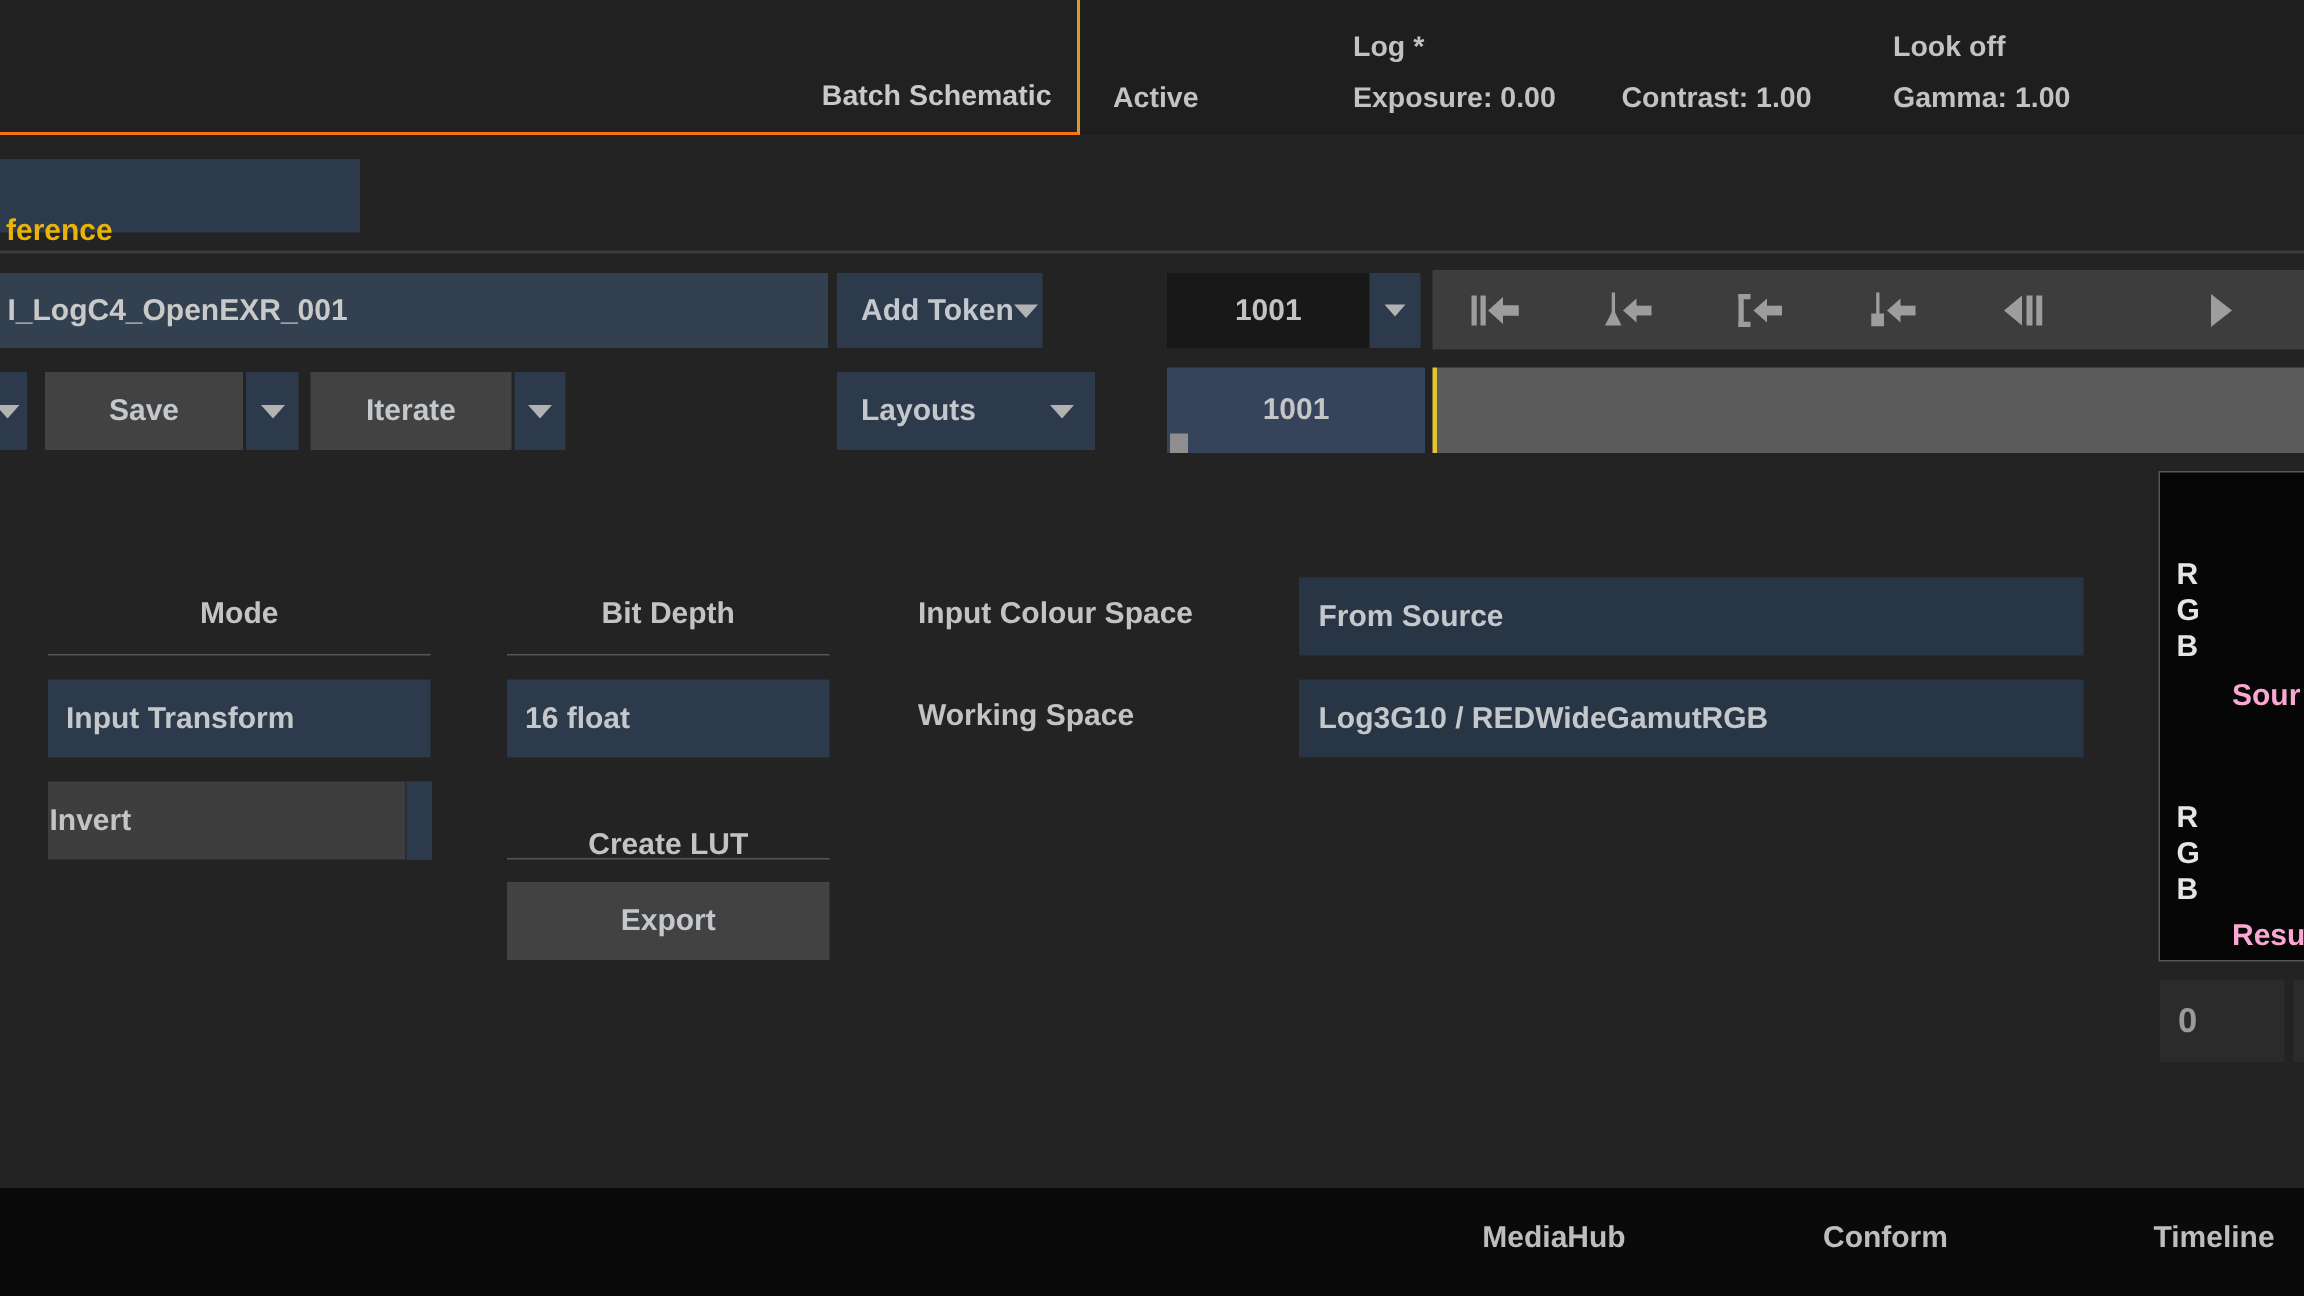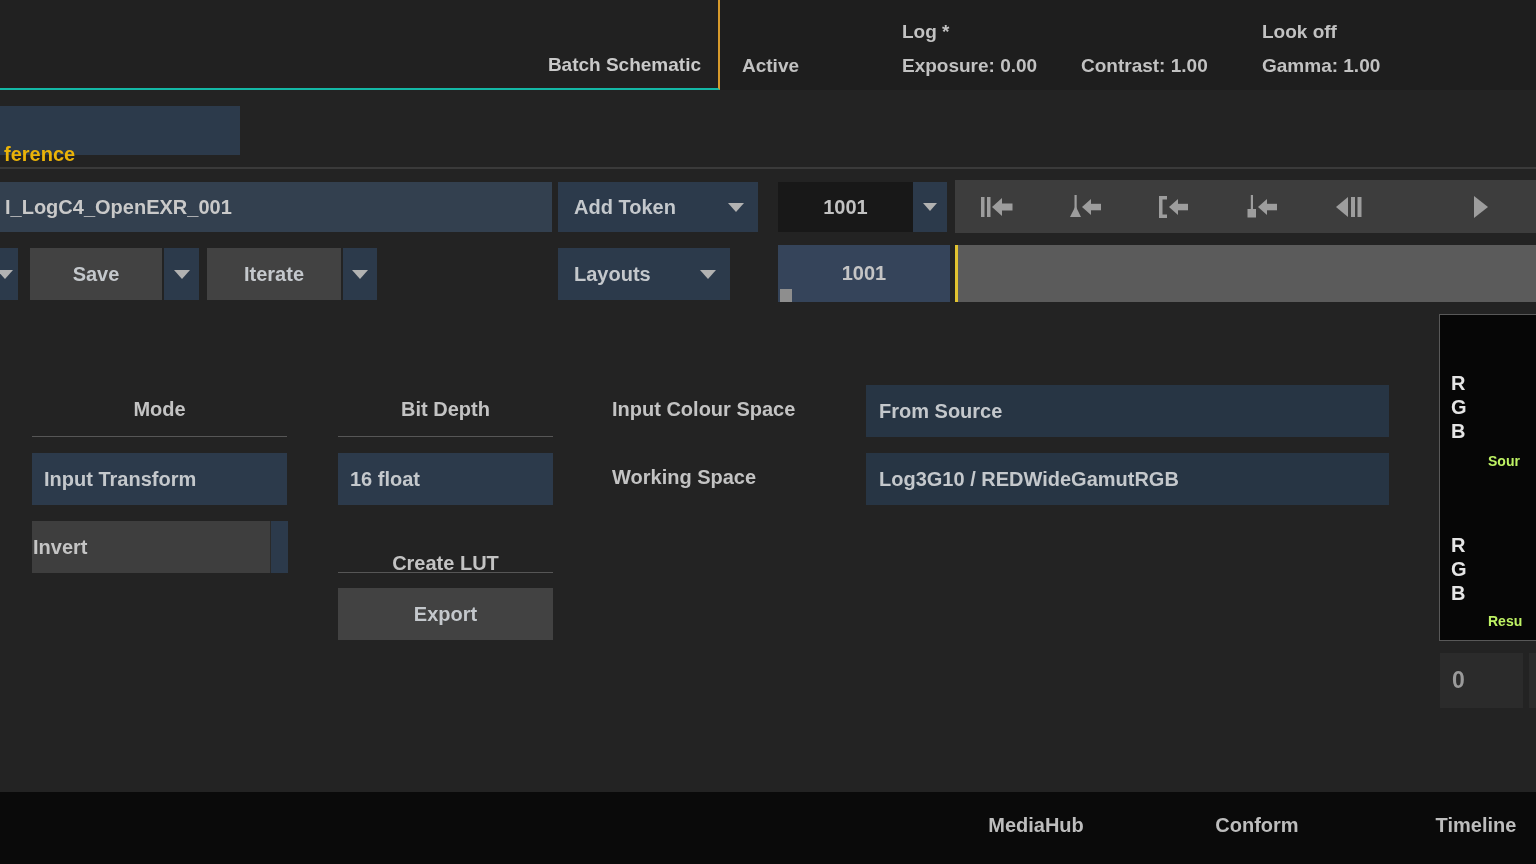--- a/index.html
+++ b/index.html
@@ -15,32 +15,32 @@
   .btn-gray { background:#424242; }
   .field-blue { background:#33404f; }
   .center { justify-content:center; }
   .caret { display:inline-block; width:0; height:0;
            border-left:8px solid transparent; border-right:8px solid transparent;
            border-top:9px solid #b2b2b2; }
   .panel-label { color:#c3c3c3; font-size:20px; font-weight:700; text-align:center; white-space:nowrap; }
   .hr { background:#565656; height:1px; }
   .ticon { fill:#9d9d9d; }
   .rgb-letter { color:#e5e5e5; font-size:20px; font-weight:700; line-height:24px; }
-  .viewer-lbl { color:#bef264; font-size:14px; font-weight:700; white-space:nowrap; }
+  .viewer-lbl { color:#f9a8d4; font-size:20px; font-weight:700; white-space:nowrap; }
   .bottom-lbl { color:#bdbdbd; font-size:20px; font-weight:700; text-align:center; white-space:nowrap; }
 </style>
 </head>
 <body>
 
 <div id="screen">
 
   <div class="abs" style="left:0;top:0;width:1536px;height:90px;background:#1e1e1e;"></div>
 
   <div class="abs" style="left:0;top:0;width:720px;height:90px;background:#212121;
-              border-bottom:2px solid #14b8a6;border-right:2px solid #d79a2b;
+              border-bottom:2px solid #f97316;border-right:2px solid #d79a2b;
               display:flex;align-items:flex-end;justify-content:flex-end;
               padding:0 17px 12px 0;">
     <span class="lbl" style="color:#c9c9c9;">Batch Schematic</span>
   </div>
 
   <span class="abs lbl" style="left:742px;top:55px;">Active</span>
 
   <span class="abs lbl" style="left:902px;top:21px;">Log *</span>
   <span class="abs lbl" style="left:902px;top:55px;">Exposure: 0.00</span>
   <span class="abs lbl" style="left:1081px;top:55px;">Contrast: 1.00</span>
@@ -50,21 +50,21 @@
   <div class="abs btn btn-blue" style="left:0;top:106px;width:240px;height:49px;padding-left:4px;">
     <span style="color:#eab308;margin-top:48px;">ference</span>
   </div>
 
   <div class="abs" style="left:0;top:167px;width:1536px;height:2px;background:#3a3a3a;"></div>
 
   <div class="abs btn field-blue" style="left:0;top:182px;width:552px;height:50px;padding-left:5px;">
     <span style="color:#c9c9c9;">I_LogC4_OpenEXR_001</span>
   </div>
 
-  <div class="abs btn btn-blue" style="left:558px;top:182px;width:200px;height:50px;
+  <div class="abs btn btn-blue" style="left:558px;top:182px;width:137px;height:50px;
               justify-content:space-between;padding:0 14px 0 16px;">
     <span>Add Token</span>
     <span class="caret"></span>
   </div>
 
   <div class="abs btn center" style="left:778px;top:182px;width:135px;height:50px;background:#181818;color:#c2c2c2;">
     <span>1001</span>
   </div>
 
   <div class="abs btn-blue" style="left:913px;top:182px;width:34px;height:50px;

